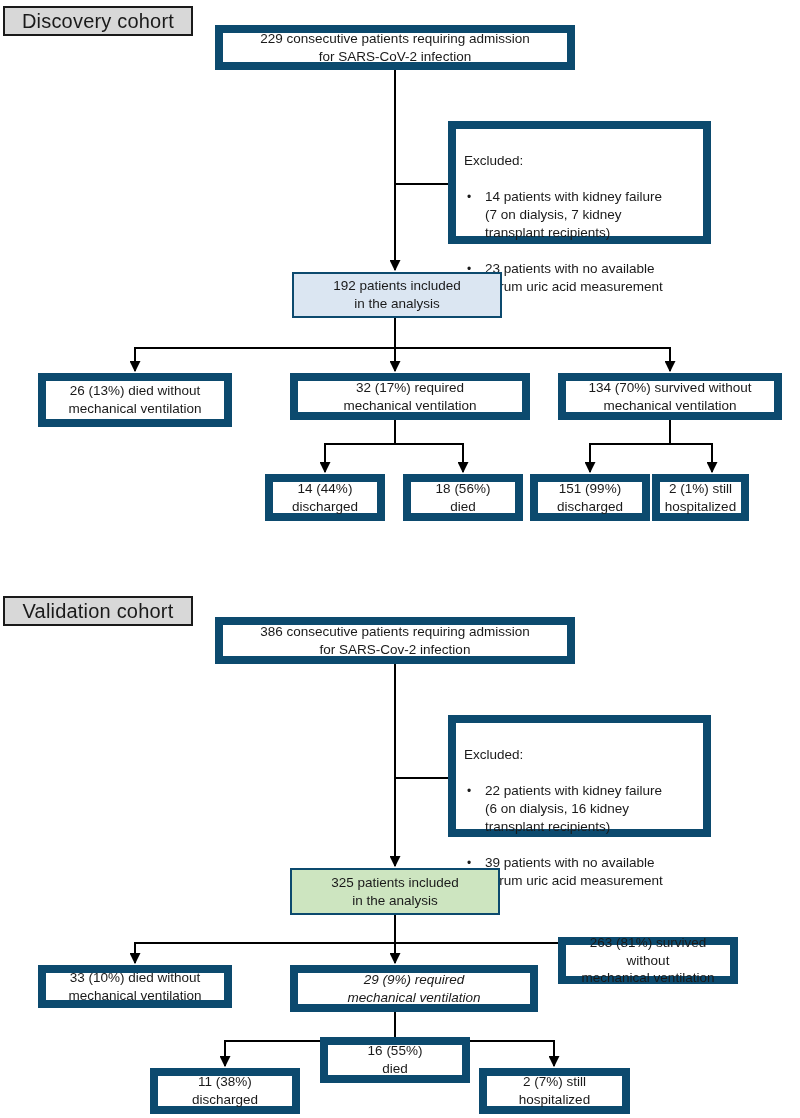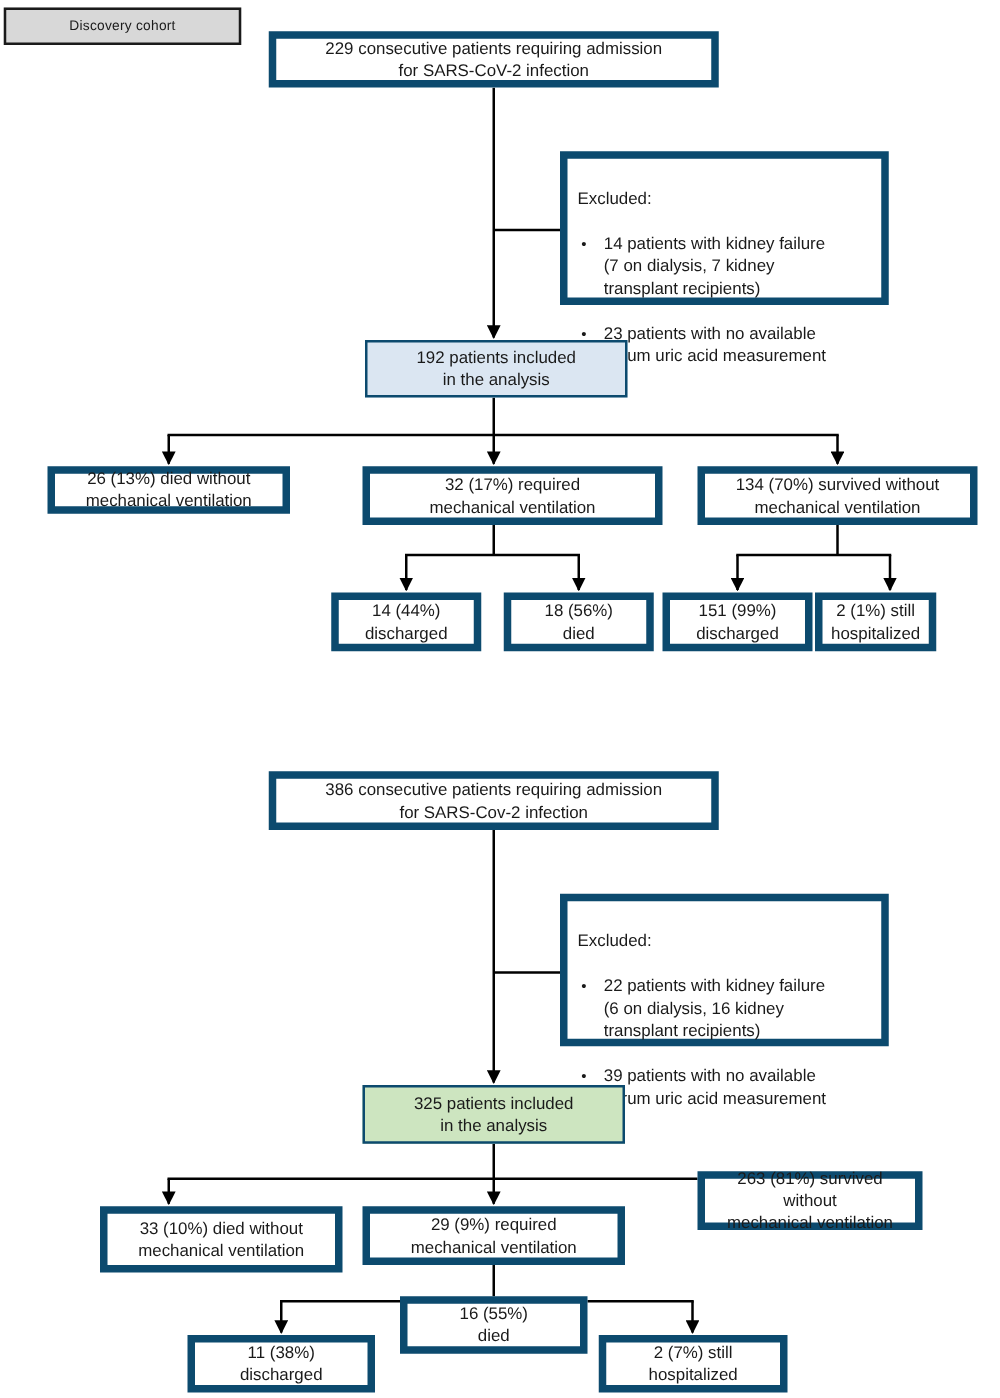--- a/index.html
+++ b/index.html
@@ -18,37 +18,37 @@
   }
   #connectors {
     position: absolute;
     left: 0; top: 0;
     width: 800px; height: 1118px;
     pointer-events: none;
   }
   .box {
     position: absolute;
     box-sizing: border-box;
-    border: 6px solid #0c4a6e;
+    border: 8px solid #0c4a6e;
     background: #ffffff;
     display: flex;
     align-items: center;
     justify-content: center;
     text-align: center;
     font-size: 13.5px;
     line-height: 1.32;
     white-space: pre-line;
     padding: 2px 4px;
     z-index: 2;
   }
   .cohort-label {
     border-width: 2.5px;
     border-color: #1a1a1a;
     background: #d8d8d8;
-    font-size: 11px;
+    font-size: 20px;
     letter-spacing: 0.2px;
   }
   .excluded-box {
     display: block;
     text-align: left;
     padding: 5px 8px 5px 8px;
     font-size: 13.5px;
   }
   .excluded-title {
     white-space: pre-line;
@@ -68,35 +68,35 @@
   .bullet-text {
     white-space: pre-line;
     flex: 1;
   }
 
   
   #d-label    { left: 3px;   top: 6px;    width: 190px; height: 30px; }
   #d-top      { left: 215px; top: 25px;   width: 360px; height: 45px; }
   #d-excluded { left: 448px; top: 121px;  width: 263px; height: 123px; }
   #d-included { left: 292px; top: 272px;  width: 210px; height: 46px; border-width: 2.5px; }
-  #d-b1       { left: 38px;  top: 373px;  width: 194px; height: 38px; }
+  #d-b1       { left: 38px;  top: 373px;  width: 194px; height: 54px; }
   #d-b2       { left: 290px; top: 373px;  width: 240px; height: 47px; }
   #d-b3       { left: 558px; top: 373px;  width: 224px; height: 47px; }
   #d-c1       { left: 265px; top: 474px;  width: 120px; height: 47px; }
   #d-c2       { left: 403px; top: 474px;  width: 120px; height: 47px; }
   #d-c3       { left: 530px; top: 474px;  width: 120px; height: 47px; }
   #d-c4       { left: 652px; top: 474px;  width: 97px; height: 47px; }
 
   
   #v-label    { left: 3px;   top: 596px;  width: 190px; height: 30px; }
   #v-top      { left: 215px; top: 617px;  width: 360px; height: 47px; }
   #v-excluded { left: 448px; top: 715px;  width: 263px; height: 122px; }
   #v-included { left: 290px; top: 868px;  width: 210px; height: 47px; border-width: 2.5px; }
-  #v-b1       { left: 38px;  top: 965px;  width: 194px; height: 53px; margin-left: 42px; }
-  #v-b2       { left: 290px; top: 965px;  width: 210px; height: 47px; }
+  #v-b1       { left: 38px;  top: 965px;  width: 194px; height: 43px; }
+  #v-b2       { left: 290px; top: 965px;  width: 248px; height: 47px; font-style: italic; }
   #v-b3       { left: 558px; top: 937px;  width: 180px; height: 47px; }
   #v-c1       { left: 150px; top: 1068px; width: 150px; height: 46px; }
   #v-c2       { left: 320px; top: 1037px; width: 150px; height: 46px; }
   #v-c3       { left: 479px; top: 1068px; width: 151px; height: 46px; }
 </style>
 </head>
 <body>
 
 <div id="canvas">
 
@@ -171,20 +171,21 @@
 
   <div id="d-c1" class="box">14 (44%)
 discharged</div>
   <div id="d-c2" class="box">18 (56%)
 died</div>
   <div id="d-c3" class="box">151 (99%)
 discharged</div>
   <div id="d-c4" class="box">2 (1%) still
 hospitalized</div>
 
+  <div id="v-label" class="box cohort-label">Validation cohort</div>
 
   <div id="v-top" class="box">386 consecutive patients requiring admission
 for SARS-Cov-2 infection</div>
 
   <div id="v-excluded" class="box excluded-box">
     <div class="excluded-title">Excluded:</div>
     <div class="bullet-row">
       <span class="bullet-glyph">•</span>
       <span class="bullet-text">22 patients with kidney failure
 (6 on dialysis, 16 kidney

